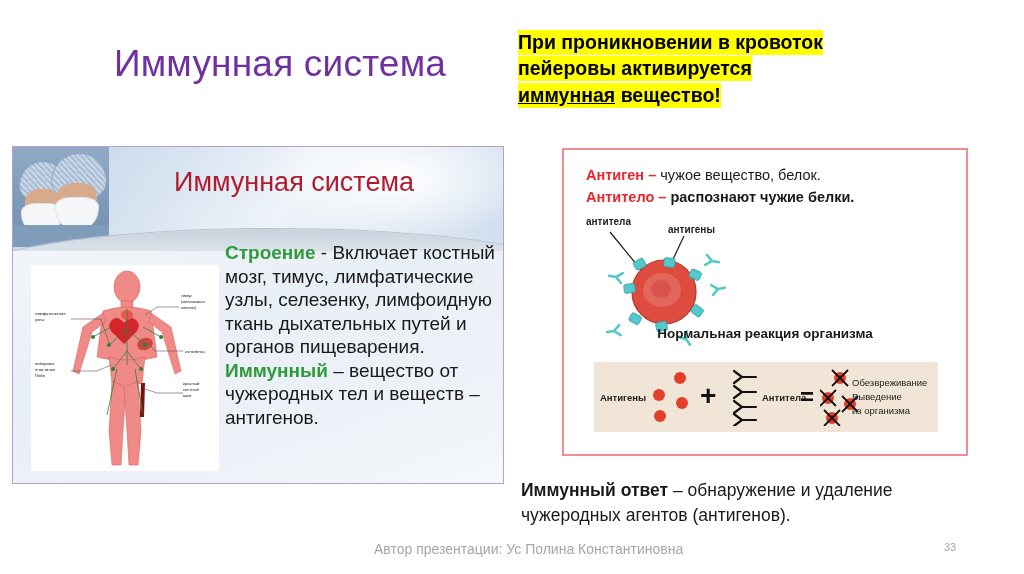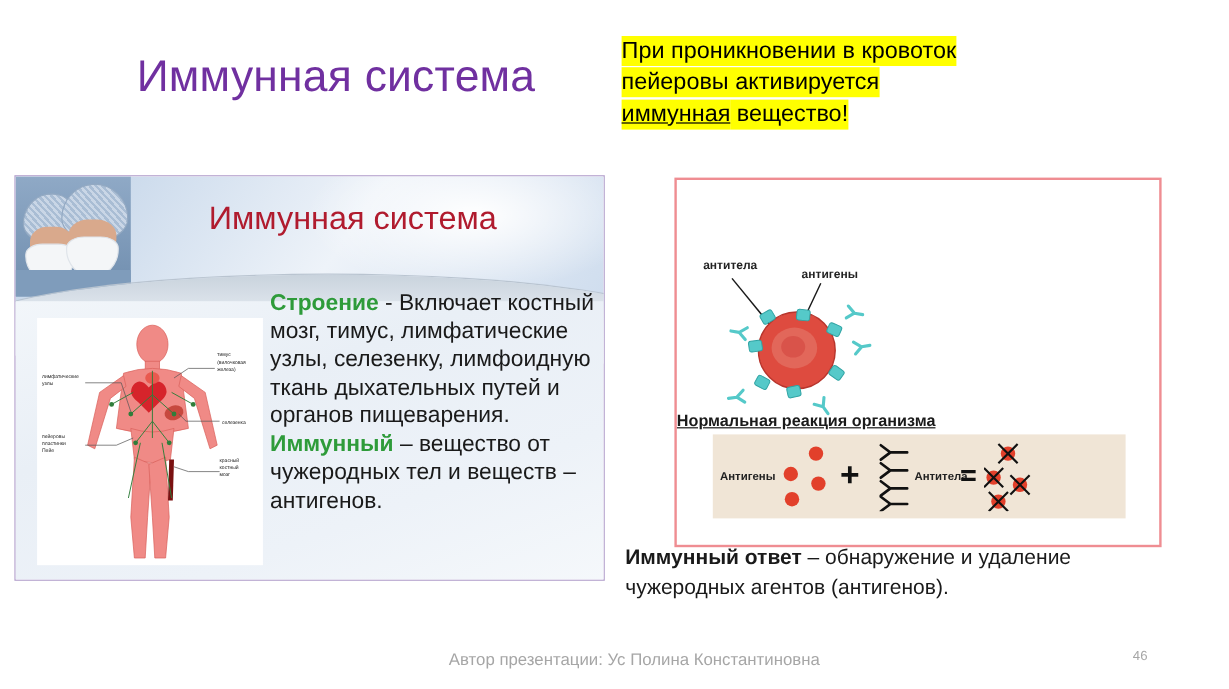--- a/index.html
+++ b/index.html
@@ -32,21 +32,21 @@
     white-space: nowrap;
   }
 
   
   .callout {
     position: absolute;
     left: 518px;
     top: 29px;
     width: 440px;
     font-size: 19.5px;
-    font-weight: normal;
+    font-weight: bold;
     line-height: 1.35;
     color: #000;
   }
   .callout .hl {
     background: #ffff00;
     box-decoration-break: clone;
     -webkit-box-decoration-break: clone;
     padding: 1px 0 2px 0;
   }
   .callout .hl.u { text-decoration: underline; }
@@ -178,26 +178,25 @@
     font-weight: bold;
     white-space: nowrap;
   }
   .ri-lbl-antitela { left: 22px; top: 66px; }
   .ri-lbl-antigeny { left: 104px; top: 74px; }
 
   .ri-cellwrap { position: absolute; left: 8px; top: 60px; width: 260px; height: 140px; }
 
   .ri-subtitle {
     position: absolute;
-    left: 0; right: 0; top: 193px;
-    text-align: left;
+    left: 0; right: 0; top: 176px;
+    text-align: center;
     font-size: 13.5px;
     font-weight: bold;
     color: #1a1a1a;
-    text-decoration: underline;
   }
   .ri-reaction {
     position: absolute;
     left: 30px; top: 212px;
     width: 344px; height: 70px;
     background: #f0e5d6;
   }
   .ri-rx-lbl {
     position: absolute;
     font-size: 9.5px;
@@ -220,21 +219,21 @@
     font-size: 28px; font-weight: bold; color: #111; line-height: 1;
   }
   .rx-eq {
     position: absolute; left: 206px; top: 23px;
     font-size: 24px; font-weight: bold; color: #111; line-height: 1;
   }
 
   
   .bottom-note {
     position: absolute;
-    left: 521px; top: 452px;
+    left: 521px; top: 478px;
     width: 470px;
     font-size: 17.5px;
     line-height: 1.4;
     color: #1a1a1a;
   }
   .bottom-note b { font-weight: bold; }
 
   
   .footer-author {
     position: absolute;
@@ -353,20 +352,28 @@
       <span class="kw">Строение</span><span> - Включает костный мозг, тимус, лимфатические узлы, селезенку, лимфоидную ткань дыхательных путей и органов пищеварения.</span>
     </p>
     <p>
       <span class="kw">Иммунный</span><span> – вещество от чужеродных тел и веществ – антигенов.</span>
     </p>
   </div>
 </div>
 
 <div class="right-img">
 
+  <div class="ri-def">
+    <div>
+      <span class="term">Антиген</span><span class="dash"> – </span><span>чужое вещество, белок.</span>
+    </div>
+    <div>
+      <span class="term">Антитело</span><span class="dash"> – </span><b>распознают чужие белки.</b>
+    </div>
+  </div>
 
   <div class="ri-lbl ri-lbl-antitela">антитела</div>
   <div class="ri-lbl ri-lbl-antigeny">антигены</div>
 
   <div class="ri-cellwrap">
     <svg width="260" height="140" viewBox="0 0 260 140" xmlns="http://www.w3.org/2000/svg">
 
       <g stroke="#1a1a1a" stroke-width="1.2" fill="none">
         <path d="M38 22 L74 66"></path>
         <path d="M112 26 L96 60"></path>
@@ -430,21 +437,26 @@
         <path d="M12 2 L28 18 M28 2 L12 18" stroke="#111" stroke-width="1.8"></path>
         <circle cx="8" cy="30" r="6" fill="#e2402b"></circle>
         <path d="M0 22 L16 38 M16 22 L0 38" stroke="#111" stroke-width="1.8"></path>
         <circle cx="30" cy="36" r="6" fill="#e2402b"></circle>
         <path d="M22 28 L38 44 M38 28 L22 44" stroke="#111" stroke-width="1.8"></path>
         <circle cx="12" cy="50" r="6" fill="#e2402b"></circle>
         <path d="M4 42 L20 58 M20 42 L4 58" stroke="#111" stroke-width="1.8"></path>
       </g>
     </svg>
 
+    <div class="rx-out">
+      <div>Обезвреживание</div>
+      <div>Выведение</div>
+      <div>из организма</div>
+    </div>
   </div>
 </div>
 
 <div class="bottom-note">
   <b>Иммунный ответ</b><span> – обнаружение и удаление чужеродных агентов (антигенов).</span>
 </div>
 
 <div class="footer-author">Автор презентации: Ус Полина Константиновна</div>
-<div class="footer-page">46</div>
+<div class="footer-page">33</div>
 
 </body></html>

